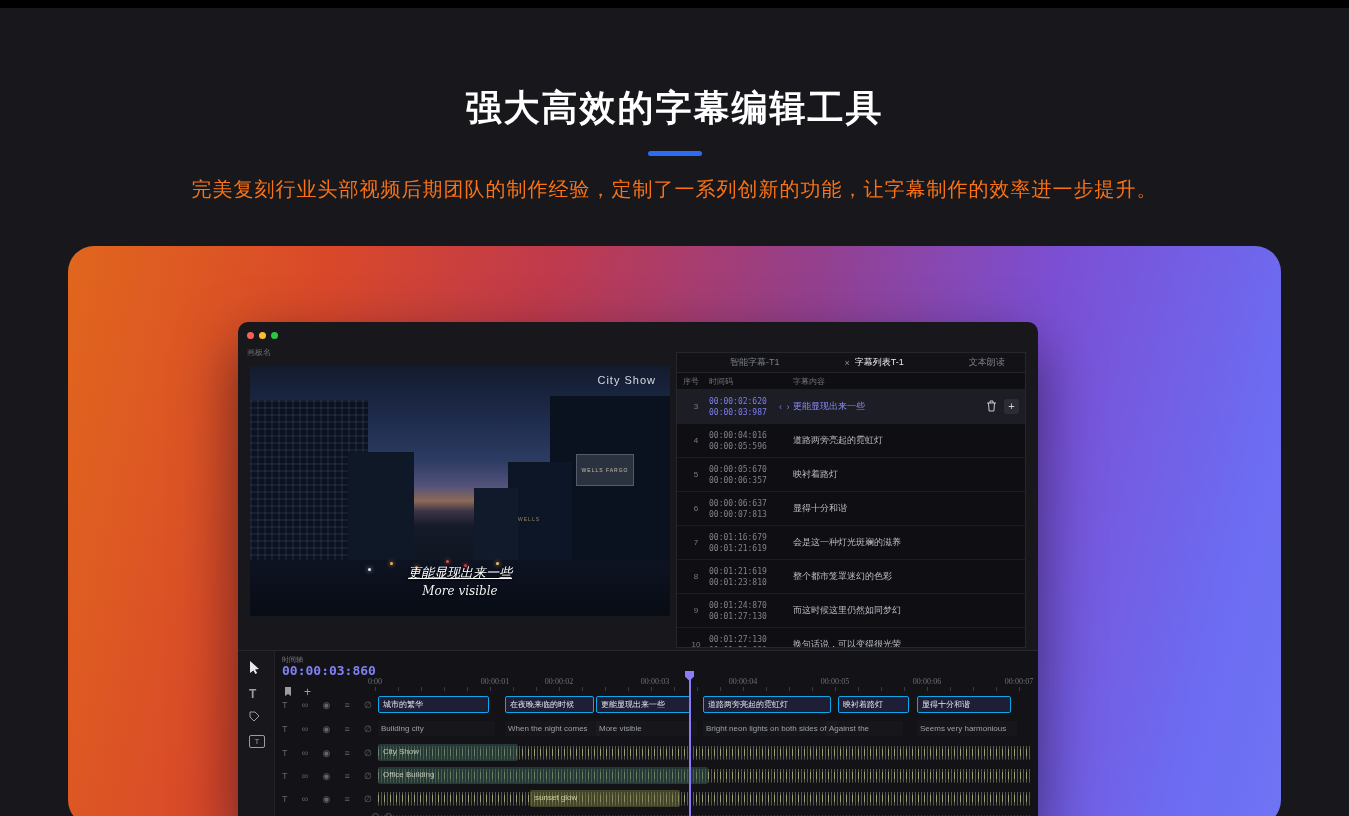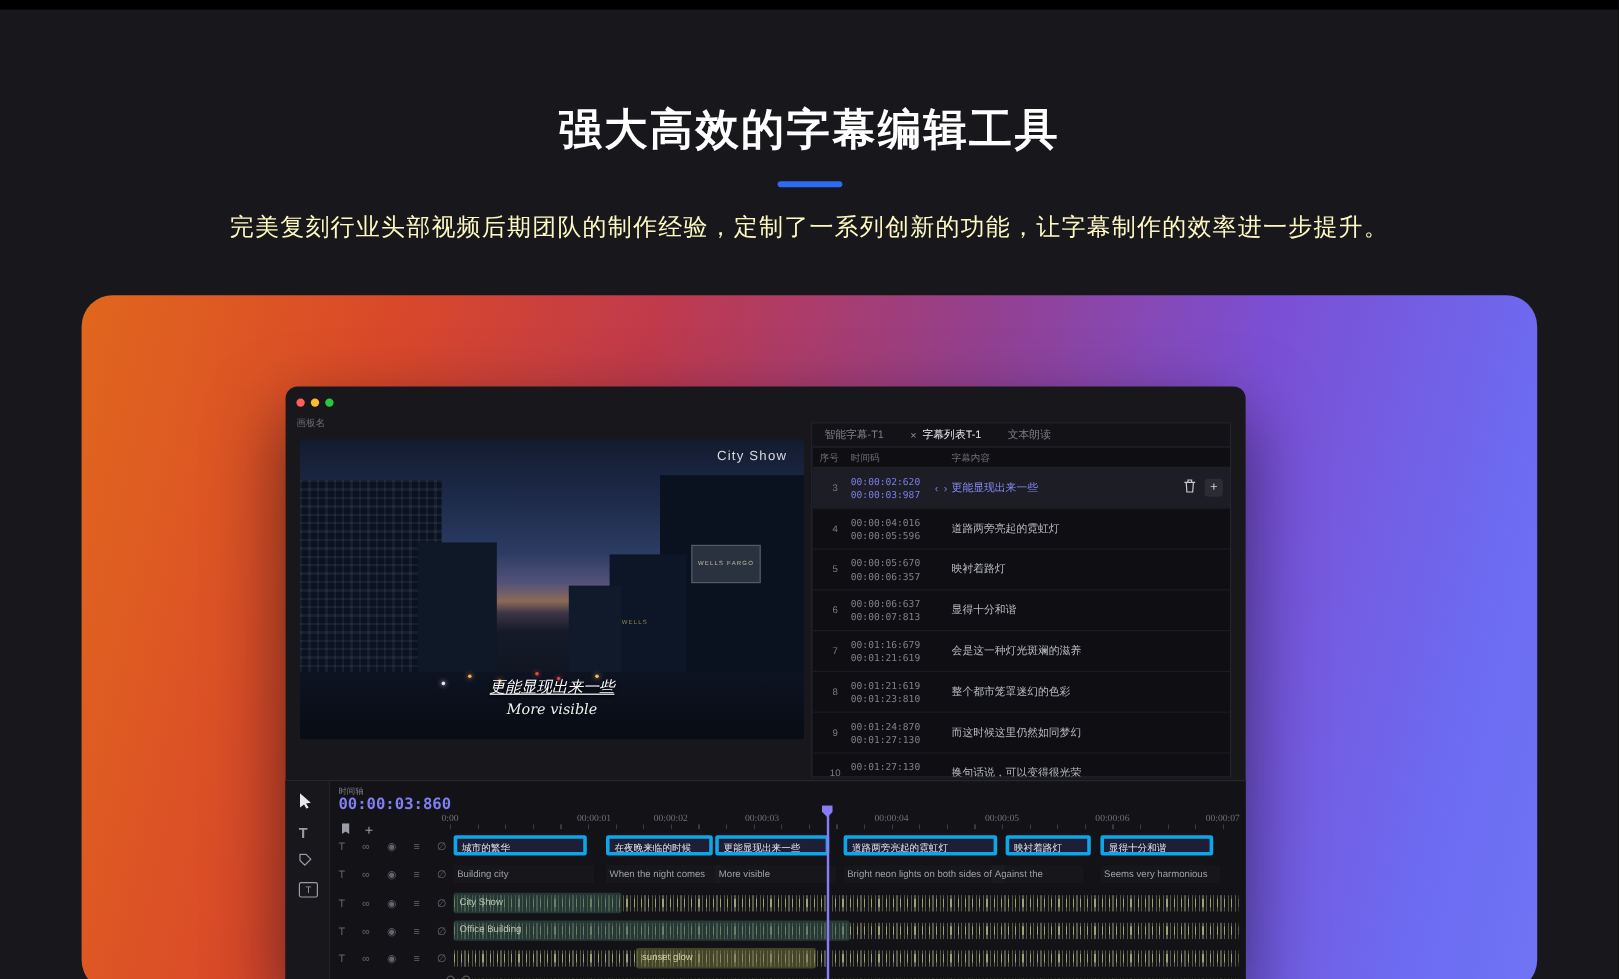--- a/index.html
+++ b/index.html
@@ -4,21 +4,21 @@
 <style>
   html,body{margin:0;padding:0;background:#000;}
   .page{position:relative;width:1349px;height:816px;overflow:hidden;background:#18171b;
         font-family:"Liberation Sans",sans-serif;}
   .top-strip{position:absolute;top:0;left:0;right:0;height:8px;background:#000;}
 
   
   .hero-title{text-align:center;color:#ffffff;font-size:36px;font-weight:700;
               margin:84px 0 0;letter-spacing:2px;}
   .accent-bar{width:54px;height:5px;border-radius:3px;margin:18px auto 0;background:#2e6bf3;}
-  .hero-sub{text-align:center;color:#fef9c3;font-size:20px;margin:20px auto 0;letter-spacing:1px;}
+  .hero-sub{text-align:center;color:#f97316;font-size:20px;margin:20px auto 0;letter-spacing:1px;}
 
   
   .card{position:absolute;left:68px;top:246px;width:1213px;height:580px;border-radius:26px;
         background:linear-gradient(103deg,#e1661d 0%,#d9482a 20%,#c03a4c 36%,#94408e 56%,
                                    #7b4fd4 74%,#6c6cf2 92%,#6f74f4 100%);}
 
   
   .window{position:absolute;left:170px;top:76px;width:800px;height:504px;background:#17171c;
           border-radius:10px 10px 0 0;box-shadow:0 24px 60px rgba(8,6,18,.55);}
   .traffic{position:absolute;left:9px;top:10px;display:flex;gap:5px;}
@@ -71,21 +71,21 @@
   .caret{width:0;height:0;border-left:3px solid transparent;border-right:3px solid transparent;
          border-top:4px solid #9a9da5;}
   .tc-main{position:absolute;right:0;top:5px;color:#e8eaee;font-size:11px;
            font-family:"DejaVu Sans Mono",monospace;}
 
   
   .panel{position:absolute;left:438px;top:30px;width:350px;height:296px;background:#0f0f13;
          border:1px solid #26262d;box-sizing:border-box;overflow:hidden;}
   .tabs{display:flex;align-items:center;gap:22px;height:19px;padding:0 10px;
         border-bottom:1px solid #23232a;background:#121217;}
-  .tab{font-size:9px;color:#7d7f87;display:flex;align-items:center;gap:5px;cursor:pointer;white-space:nowrap;}
+  .tab{font-size:9px;color:#7d7f87;display:flex;align-items:center;gap:5px;cursor:pointer;white-space:nowrap;margin-left:43px;}
   .tab.active{color:#e8eaee;}
   .tab .x{color:#8b8d95;font-size:9px;}
   .cols{display:grid;grid-template-columns:26px 70px 14px 1fr 40px;align-items:center;height:16px;
         padding:0 6px;font-size:8px;color:#6e7077;border-bottom:1px solid #1e1e25;}
   .srow{display:grid;grid-template-columns:26px 70px 14px 1fr 40px;align-items:center;height:33px;
         padding:0 6px;border-bottom:1px solid #1b1b22;}
   .srow.active{background:#1d1d26;}
   .srow .no{font-size:8px;color:#7a7d85;text-align:center;}
   .srow .tc{font-size:8px;color:#80838c;line-height:11px;font-family:"DejaVu Sans Mono",monospace;}
   .srow.active .tc{color:#7e7ef0;}
@@ -111,21 +111,21 @@
   .tl-tools{position:absolute;left:46px;top:32px;display:flex;gap:12px;align-items:center;}
   .ruler{position:absolute;left:137px;right:0;top:26px;height:14px;
          background:repeating-linear-gradient(90deg,#393941 0 1px,transparent 1px 23px);
          background-size:100% 4px;background-position:0 100%;background-repeat:no-repeat;}
   .rlabel{position:absolute;top:0;transform:translateX(-50%);font-size:8px;color:#6e7077;white-space:nowrap;font-family:Liberation Serif, serif;}
   .trow{position:absolute;left:0;right:0;height:20px;}
   .thead{position:absolute;left:44px;top:0;bottom:0;width:90px;display:flex;align-items:center;
          justify-content:space-between;}
   .thead span{font-size:9px;color:#62656d;line-height:1;cursor:pointer;}
   .tbody{position:absolute;left:137px;right:0;top:0;bottom:0;}
-  .clip{position:absolute;top:1px;height:17px;border:3px solid #0ea5e9;background:rgba(92,92,216,.16);
+  .clip{position:absolute;top:1px;height:17px;border:1px solid #0ea5e9;background:rgba(92,92,216,.16);
         border-radius:2px;color:#e6e8f0;font-size:8px;line-height:15px;padding:0 4px;
         overflow:hidden;white-space:nowrap;box-sizing:border-box;cursor:pointer;}
   .enclip{position:absolute;top:2px;height:15px;color:#9aa0a8;font-size:8px;line-height:15px;
           padding:0 3px;overflow:hidden;white-space:nowrap;background:rgba(255,255,255,.02);cursor:pointer;}
   .wave{position:absolute;left:3px;right:6px;top:2px;bottom:2px;opacity:.85;
         background-image:repeating-linear-gradient(90deg,rgba(196,204,148,.45) 0 1px,transparent 1px 3px),
                          repeating-linear-gradient(90deg,rgba(196,204,148,.85) 0 1px,transparent 1px 6px);
         background-size:100% 85%,100% 45%;background-position:center,center;
         background-repeat:no-repeat,no-repeat;}
   .chip{position:absolute;top:1px;height:17px;background:rgba(58,94,84,.5);border-radius:2px;
@@ -311,21 +311,21 @@
                 <path d="M1 0h6v9L4 7 1 9z" fill="#9a9da5"></path>
               </svg>
           </span>
           <span style="color:#9a9da5;font-size:12px;line-height:10px;">+</span>
         </div>
 
         <div class="ruler" id="ruler">
             <span class="rlabel" style="left: 0px;">0:00</span>
             <span class="rlabel" style="left: 92px; margin-left: 28px;">00:00:01</span>
             <span class="rlabel" style="left: 184px;">00:00:02</span>
-            <span class="rlabel" style="left: 260px; text-align: center;">00:00:03</span>
+            <span class="rlabel" style="left: 280px; text-align: center;">00:00:03</span>
             <span class="rlabel" style="left: 368px;">00:00:04</span>
             <span class="rlabel" style="left: 460px;">00:00:05</span>
             <span class="rlabel" style="left: 552px;">00:00:06</span>
             <span class="rlabel" style="left: 644px;">00:00:07</span>
           </div>
         <div id="tracks">
             <div class="trow" style="top: 44px;">
               <div class="thead">
                 <span>T</span>
                 <span>∞</span>

